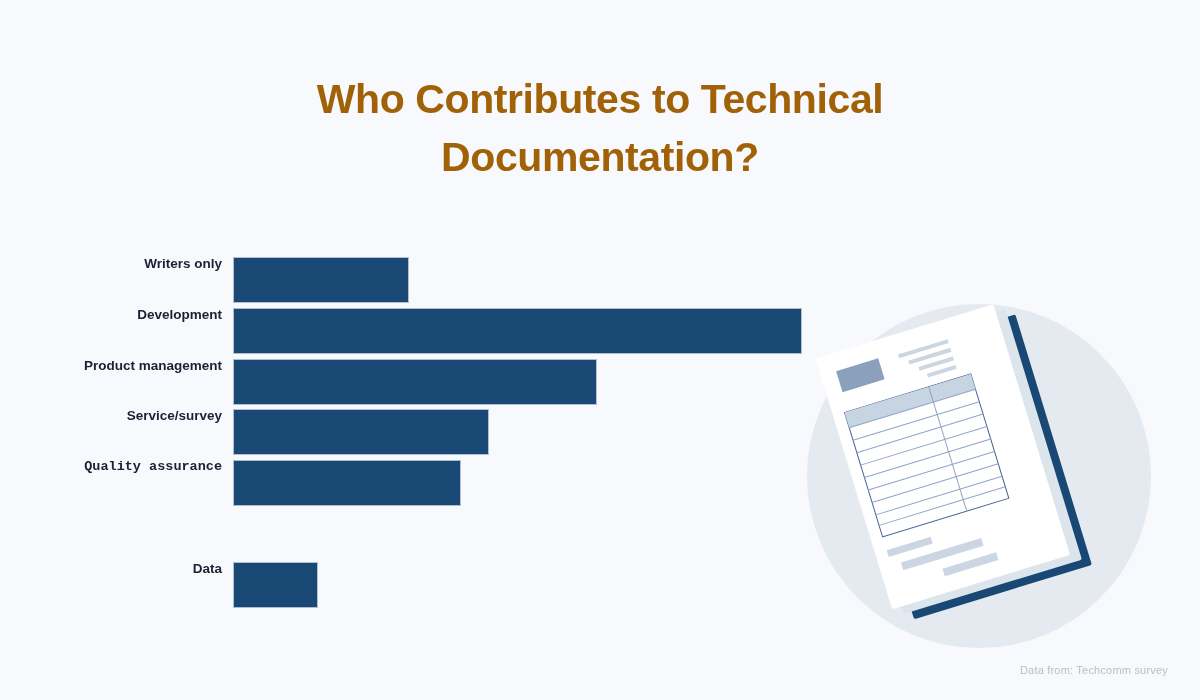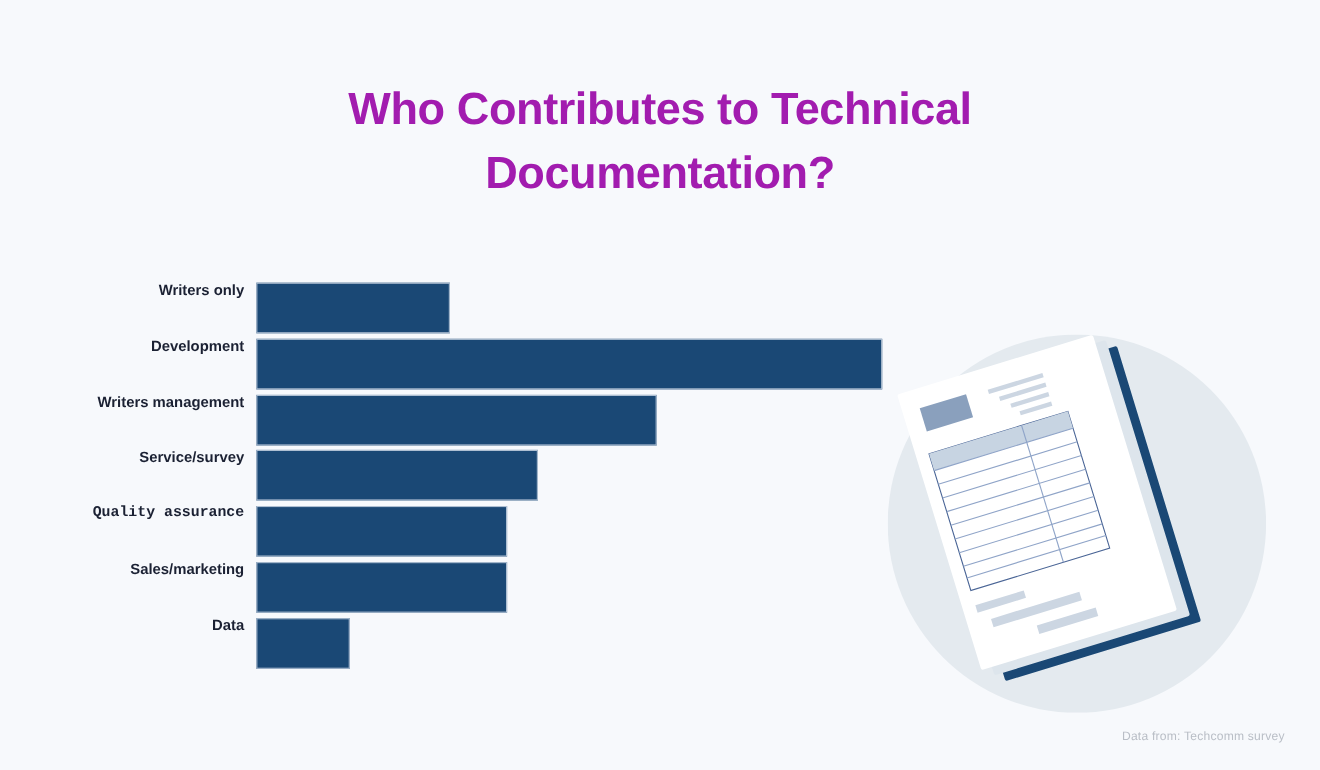--- a/index.html
+++ b/index.html
@@ -19,21 +19,21 @@
   
   #chart-title {
     position: absolute;
     left: 200px;
     top: 70px;
     width: 800px;
     text-align: center;
     font-size: 41px;
     font-weight: bold;
     line-height: 1.42;
-    color: #a21caf;
+    color: #a16207;
     letter-spacing: -0.4px;
   }
 
   
   #plot-area {
     position: absolute;
     left: 0;
     top: 250px;
     width: 830px;
     height: 365px;
@@ -110,41 +110,35 @@
         <div class="bar-fill" title="Writers only: 31" style="width: 176.39px; background: rgb(26, 72, 117); border-color: rgb(174, 191, 210);"></div>
       </div>
     </div>
     <div class="bar-row" style="top: 57.8px;">
       <div class="bar-label">Development</div>
       <div class="bar-track">
         <div class="bar-fill" title="Development: 100" style="width: 569px; background: rgb(26, 72, 117); border-color: rgb(174, 191, 210);"></div>
       </div>
     </div>
     <div class="bar-row" style="top: 108.6px;">
-      <div class="bar-label">Writers management</div>
+      <div class="bar-label">Product management</div>
       <div class="bar-track">
         <div class="bar-fill" title="Product management: 64" style="width: 364.16px; background: rgb(26, 72, 117); border-color: rgb(174, 191, 210);"></div>
       </div>
     </div>
     <div class="bar-row" style="top: 159.4px;">
       <div class="bar-label">Service/survey</div>
       <div class="bar-track">
         <div class="bar-fill" title="Service/support: 45" style="width: 256.05px; background: rgb(26, 72, 117); border-color: rgb(174, 191, 210);"></div>
       </div>
     </div>
     <div class="bar-row" style="top: 210.2px; font-family: Liberation Mono, monospace;">
       <div class="bar-label">Quality assurance</div>
       <div class="bar-track">
         <div class="bar-fill" title="Quality assurance: 40" style="width: 227.6px; background: rgb(26, 72, 117); border-color: rgb(174, 191, 210);"></div>
-      </div>
-    </div>
-    <div class="bar-row" style="top: 261px;">
-      <div class="bar-label">Sales/marketing</div>
-      <div class="bar-track">
-        <div class="bar-fill" title="Sales/marketing: 40" style="width: 227.6px; background: rgb(26, 72, 117); border-color: rgb(174, 191, 210);"></div>
       </div>
     </div>
     <div class="bar-row" style="top: 311.8px;">
       <div class="bar-label">Data</div>
       <div class="bar-track">
         <div class="bar-fill" title="Other: 15" style="width: 85.35px; background: rgb(26, 72, 117); border-color: rgb(174, 191, 210);"></div>
       </div>
     </div>
   </div>
 

